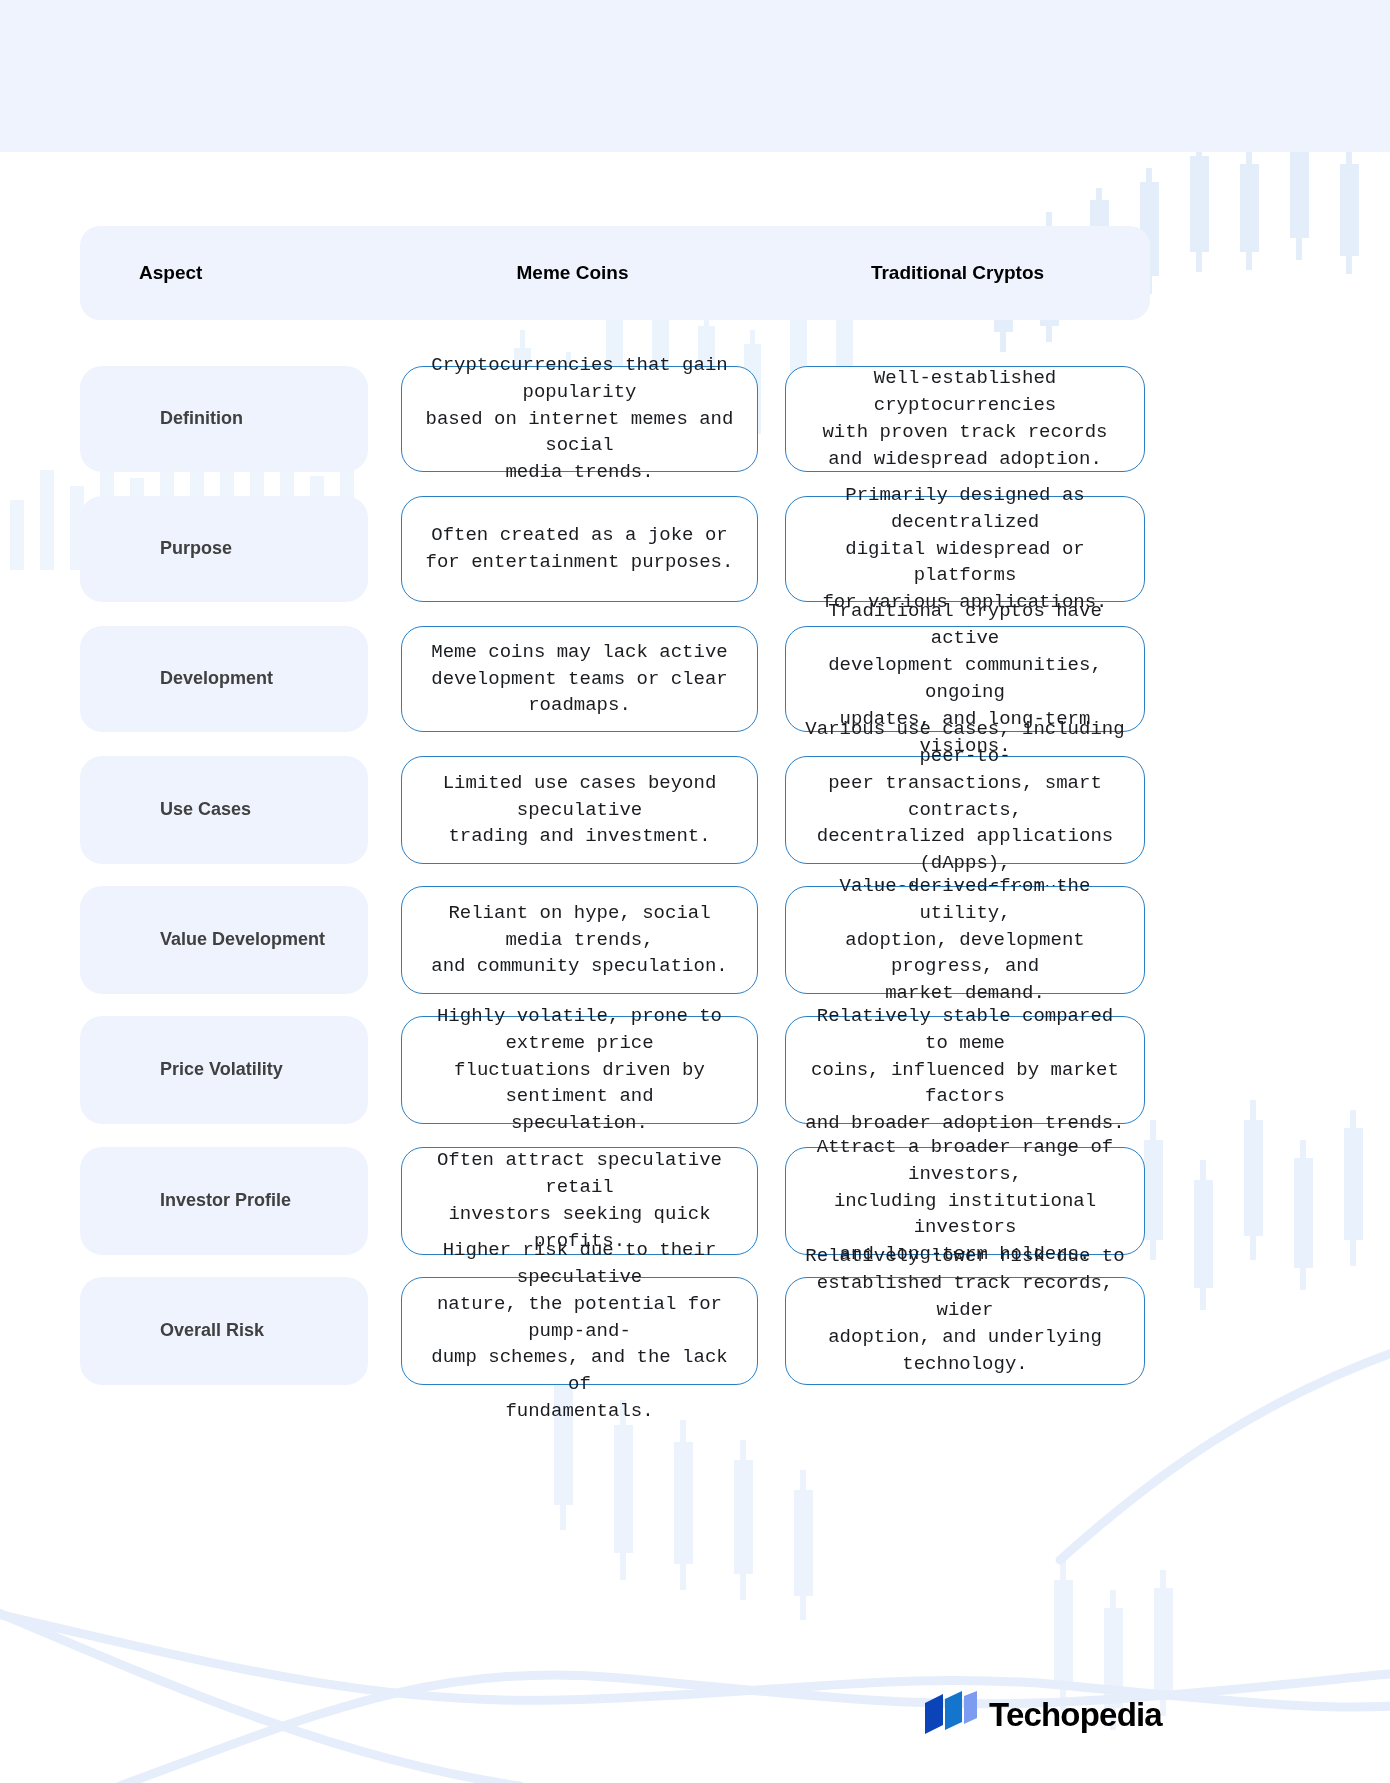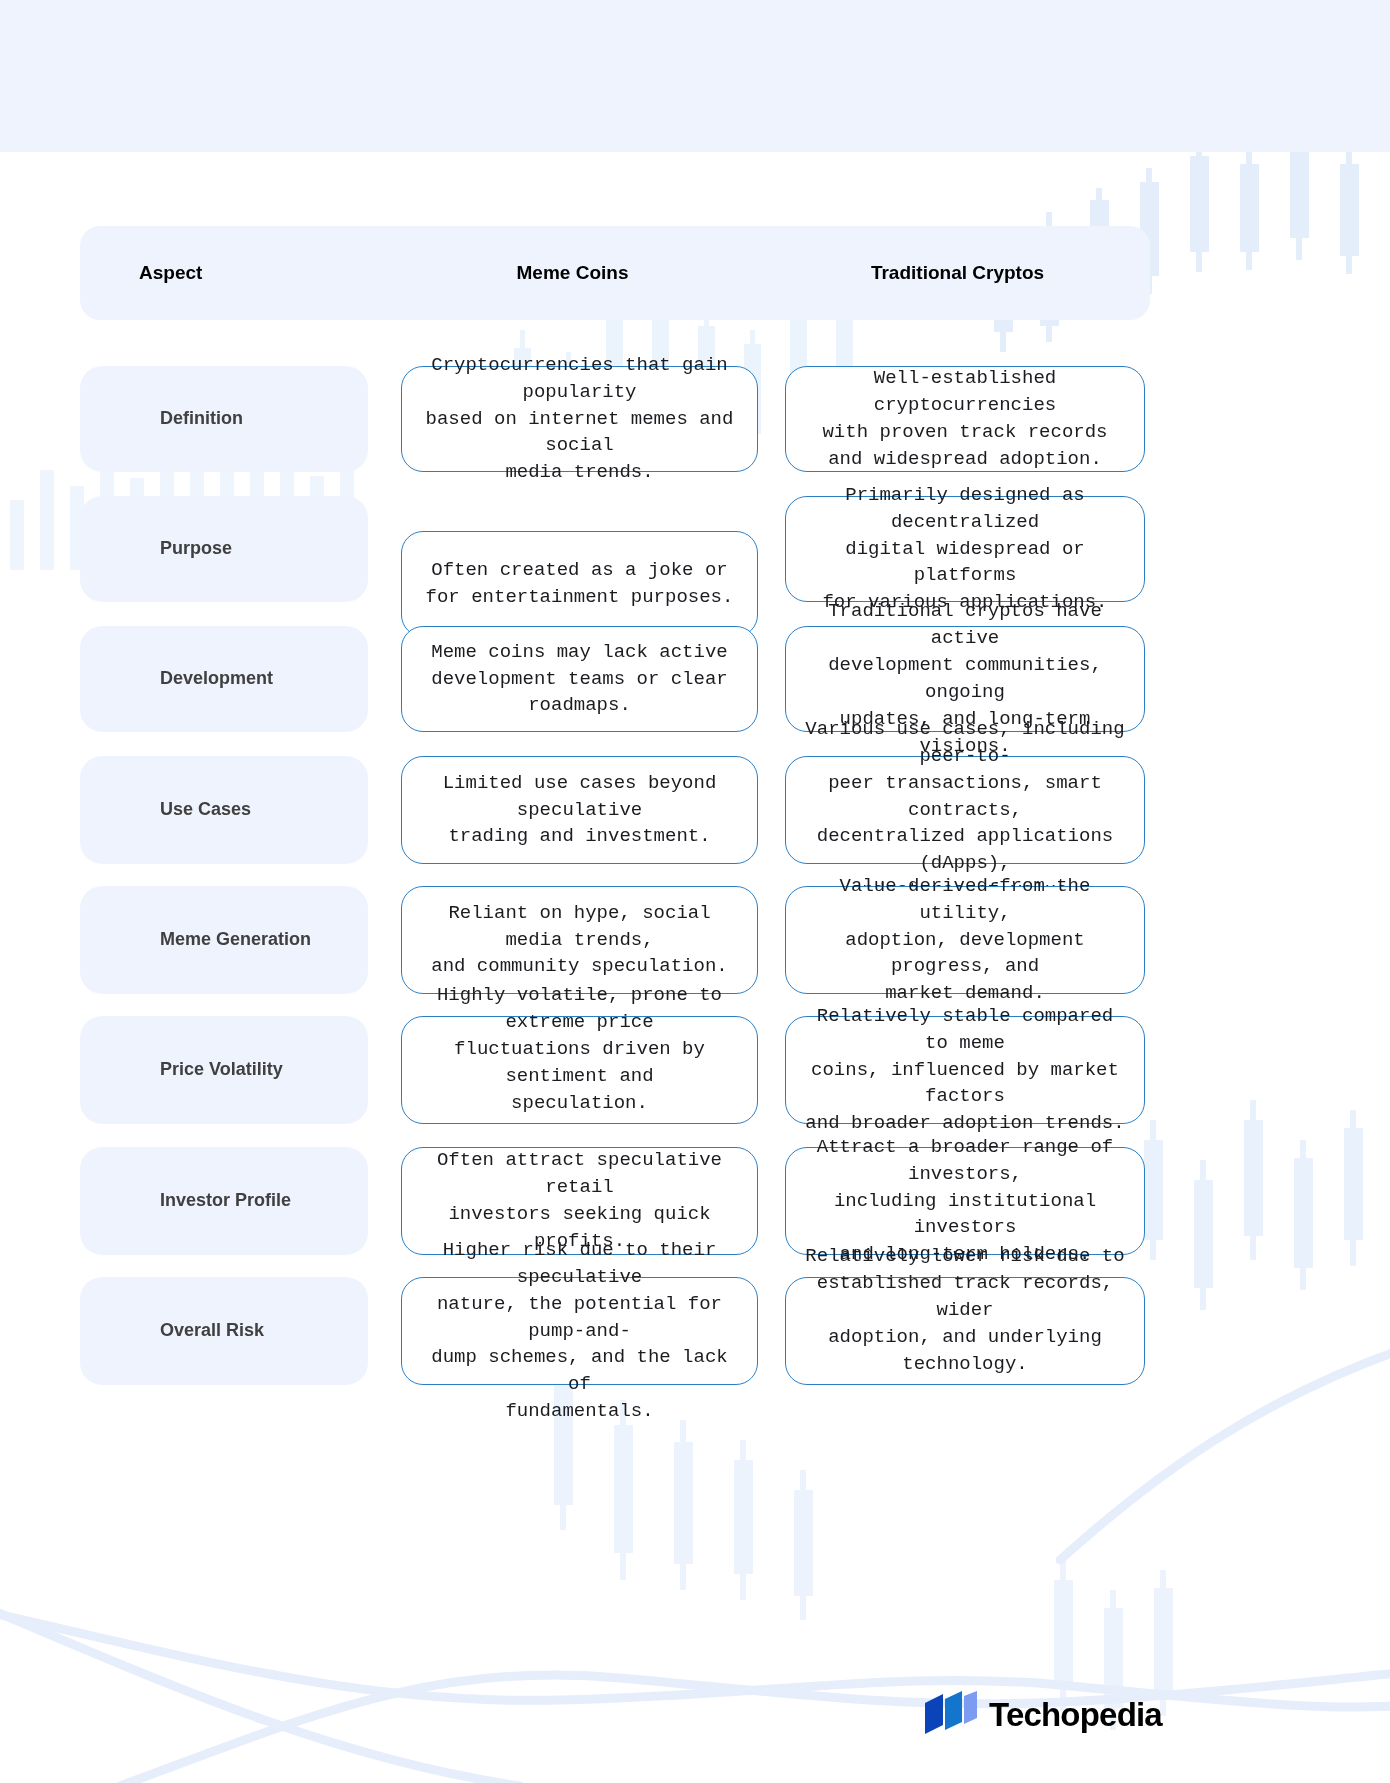--- a/index.html
+++ b/index.html
@@ -285,21 +285,21 @@
           <div class="value-cell trad" style="top: 366px; height: 106px;">
             <div class="value-text">Well-established cryptocurrencies
 with proven track records
 and widespread adoption.</div>
           </div>
         </div>
         <div class="row">
           <div class="aspect-cell" style="top: 496px; height: 106px;">
             <div class="aspect-label">Purpose</div>
           </div>
-          <div class="value-cell meme" style="top: 496px; height: 106px; margin-top: 35px;">
+          <div class="value-cell meme" style="top: 496px; height: 106px;">
             <div class="value-text">Often created as a joke or
 for entertainment purposes.</div>
           </div>
           <div class="value-cell trad" style="top: 496px; height: 106px;">
             <div class="value-text">Primarily designed as decentralized
 digital widespread or platforms
 for various applications.</div>
           </div>
         </div>
         <div class="row">
@@ -327,37 +327,37 @@
           </div>
           <div class="value-cell trad" style="top: 756px; height: 108px;">
             <div class="value-text">Various use cases, including peer-to-
 peer transactions, smart contracts,
 decentralized applications (dApps),
 and stores of value.</div>
           </div>
         </div>
         <div class="row">
           <div class="aspect-cell" style="top: 886px; height: 108px;">
-            <div class="aspect-label">Meme Generation</div>
+            <div class="aspect-label">Value Development</div>
           </div>
           <div class="value-cell meme" style="top: 886px; height: 108px;">
             <div class="value-text">Reliant on hype, social media trends,
 and community speculation.</div>
           </div>
           <div class="value-cell trad" style="top: 886px; height: 108px;">
             <div class="value-text">Value derived from the utility,
 adoption, development progress, and
 market demand.</div>
           </div>
         </div>
         <div class="row">
           <div class="aspect-cell" style="top: 1016px; height: 108px;">
             <div class="aspect-label">Price Volatility</div>
           </div>
-          <div class="value-cell meme" style="top: 1016px; height: 108px; align-items: flex-end;">
+          <div class="value-cell meme" style="top: 1016px; height: 108px;">
             <div class="value-text">Highly volatile, prone to extreme price
 fluctuations driven by sentiment and
 speculation.</div>
           </div>
           <div class="value-cell trad" style="top: 1016px; height: 108px;">
             <div class="value-text">Relatively stable compared to meme
 coins, influenced by market factors
 and broader adoption trends.</div>
           </div>
         </div>

